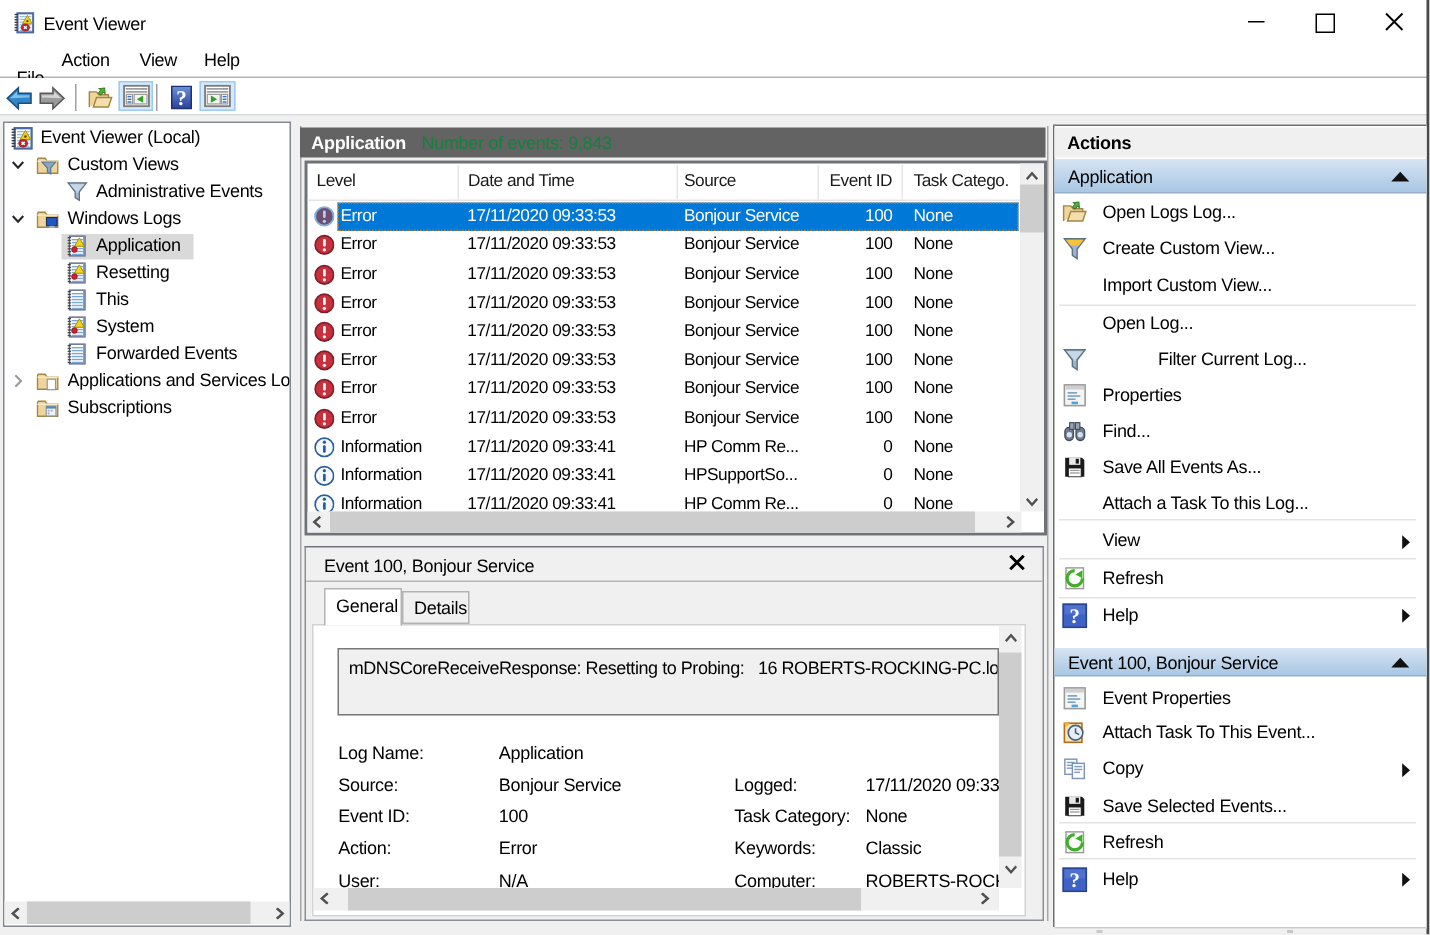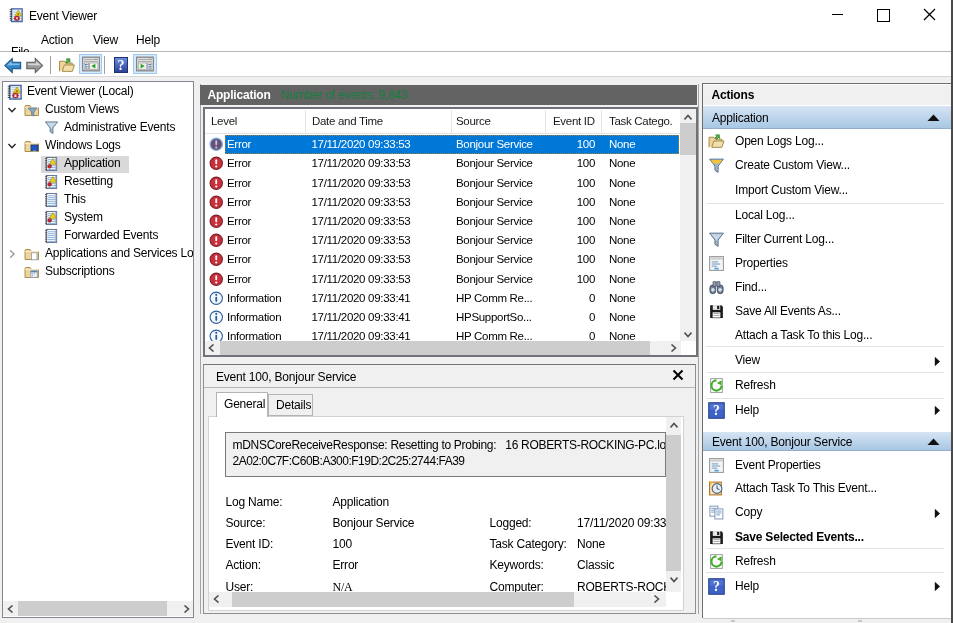--- a/index.html
+++ b/index.html
@@ -416,39 +416,38 @@
     <path d="M1.5 1.5 L10.5 10.5 M10.5 1.5 L1.5 10.5" stroke="#000" stroke-width="2"></path>
   </svg>
 <div class="abs" style="left:204px;top:386.5px;width:490.5px;height:1px;background:#b5b5b5;"></div>
 <div class="abs" style="left:207.5px;top:416px;width:476.5px;height:195px;background:#fff;border:1px solid #d2d2d2;box-sizing:border-box;"></div>
 <div class="abs" style="left:267.5px;top:393.5px;width:45.5px;height:22.5px;background:#f0f0f0;border:1px solid #b4b4b4;box-sizing:border-box;"></div>
 <div class="txt" style="left:276px;top:398px;">Details</div>
 <div class="abs" style="left:216px;top:391.5px;width:51.5px;height:25px;background:#fff;border:1px solid #b4b4b4;border-bottom:none;box-sizing:border-box;"></div>
 <div class="txt" style="left:224px;top:397px;">General</div>
 <div class="abs" style="left:225px;top:432px;width:440.5px;height:45px;background:#f0f0f0;border:1px solid #7a7a7a;box-sizing:border-box;overflow:hidden;">
     <div class="txt" style="left:6.5px;top:4.5px;font-size:12px;letter-spacing:-0.3px;">mDNSCoreReceiveResponse: Resetting to Probing:&nbsp;&nbsp; 16 ROBERTS-ROCKING-PC.local. (Addr) that</div>
-    <div class="txt" style="left:6.5px;top:20.5px;font-size:12px;letter-spacing:-0.5px;">2A02:0C7F:C60B:A300:F19D:2C25:2744:FA39</div>
   </div>
 <div class="abs" style="left:209px;top:416px;width:456.5px;height:176px;overflow:hidden;">
 <div class="txt" style="left:16.5px;top:79.0px;">Log Name:</div>
 <div class="txt" style="left:123.5px;top:79.0px;">Application</div>
 <div class="txt" style="left:16.5px;top:99.9px;">Source:</div>
 <div class="txt" style="left:123.5px;top:99.9px;">Bonjour Service</div>
 <div class="txt" style="left:280.5px;top:99.9px;">Logged:</div>
 <div class="txt" style="left:368px;top:99.9px;">17/11/2020 09:33:</div>
 <div class="txt" style="left:16.5px;top:120.8px;">Event ID:</div>
 <div class="txt" style="left:123.5px;top:120.8px;">100</div>
 <div class="txt" style="left:280.5px;top:120.8px;">Task Category:</div>
 <div class="txt" style="left:368px;top:120.8px;">None</div>
 <div class="txt" style="left:16.5px;top:141.6px;">Action:</div>
 <div class="txt" style="left:123.5px;top:141.6px;">Error</div>
 <div class="txt" style="left:280.5px;top:141.6px;">Keywords:</div>
 <div class="txt" style="left:368px;top:141.6px;">Classic</div>
 <div class="txt" style="left:16.5px;top:164.0px;">User:</div>
-<div class="txt" style="left:123.5px;top:164.0px;font-family:Liberation Serif, serif;">N/A</div>
+<div class="txt" style="left:123.5px;top:164.0px;">N/A</div>
 <div class="txt" style="left:280.5px;top:164.0px;">Computer:</div>
 <div class="txt" style="left:368px;top:164.0px;">ROBERTS-ROCKIN</div>
 </div>
 <div class="sb" style="left:665.5px;top:417px;width:15.5px;height:174.5px;"></div>
 <svg style="position:absolute;left:669.5px;top:422px;" width="8" height="8" viewBox="0 0 8 8">
     <path d="M0.5 5.5 L4 1.5 L7.5 5.5" fill="none" stroke="#505050" stroke-width="1.6"></path>
   </svg>
 <div class="sbthumb" style="left:665.5px;top:434.5px;width:15.5px;height:136.5px;"></div>
 <svg style="position:absolute;left:669.5px;top:575px;" width="8" height="8" viewBox="0 0 8 8">
     <path d="M0.5 2.5 L4 6.5 L7.5 2.5" fill="none" stroke="#505050" stroke-width="1.6"></path>
@@ -475,26 +474,26 @@
     <path d="M3.5 13.5 L5.5 7.5 L15 7.5 L13 13.5 Z" fill="#f3dfae" stroke="#a08743" stroke-width="0.9"></path>
     <path d="M9 1 L11.5 3.5 L10 3.5 L10 6 L8 6 L8 3.5 L6.5 3.5 Z" fill="#52b043" stroke="#2f7d23" stroke-width="0.6" transform="rotate(40 9 3.5)"></path>
   </svg>
 <div class="txt" style="left:735px;top:133.5px;">Open Logs Log...</div>
 <svg style="position:absolute;left:707.5px;top:157.1px;" width="17" height="17" viewBox="0 0 16 16">
     <path d="M1.5 2 L14.5 2 L9.5 8.5 L9.5 14.5 L6.5 12.5 L6.5 8.5 Z" fill="#9db6cc" stroke="#5c7387" stroke-width="0.9"></path>
     <path d="M2.6 2.8 L13.4 2.8 L10.8 6.2 L5.2 6.2 Z" fill="#f5c33b"></path>
   </svg>
 <div class="txt" style="left:735px;top:158.1px;">Create Custom View...</div>
 <div class="txt" style="left:735px;top:183.2px;">Import Custom View...</div>
-<div class="txt" style="left:735px;top:207.8px;">Local Log...</div>
+<div class="txt" style="left:735px;top:207.8px;">Open Log...</div>
 <svg style="position:absolute;left:707.5px;top:230.7px;" width="17" height="17" viewBox="0 0 16 16">
     <path d="M1.5 2 L14.5 2 L9.5 8.5 L9.5 14.5 L6.5 12.5 L6.5 8.5 Z" fill="#9db6cc" stroke="#5c7387" stroke-width="0.9"></path>
     <path d="M2.8 3 L13.2 3 L8.7 8 L8.7 9 L7.3 9 L7.3 8 Z" fill="#c7d8e8"></path>
   </svg>
-<div class="txt" style="left:735px;top:231.7px;">Filter Current Log...</div>
+<div class="txt" style="left:772px;top:231.7px;">Filter Current Log...</div>
 <svg style="position:absolute;left:707.5px;top:254.60000000000002px;" width="17" height="17" viewBox="0 0 16 16">
     <rect x="1.5" y="1.5" width="13" height="13" fill="#f5f5f5" stroke="#9a9a9a" stroke-width="1"></rect>
     <rect x="2.2" y="2.2" width="11.6" height="2.2" fill="#cfcfcf"></rect>
     <rect x="3.5" y="6" width="6" height="1" fill="#7aa0c4"></rect>
     <rect x="3.5" y="8" width="8" height="1" fill="#7aa0c4"></rect>
     <rect x="3.5" y="10" width="5" height="1" fill="#7aa0c4"></rect>
     <rect x="6" y="12" width="4" height="1.6" fill="#4ba3e3"></rect>
   </svg>
 <div class="txt" style="left:735px;top:255.6px;">Properties</div>
 <svg style="position:absolute;left:707.5px;top:279.1px;" width="17" height="17" viewBox="0 0 16 16">
@@ -575,21 +574,21 @@
     <path d="M0.8 0.8 L6 5.5 L0.8 10.2 Z" fill="#111"></path>
   </svg>
 <svg style="position:absolute;left:707.5px;top:528.5px;" width="17" height="17" viewBox="0 0 16 16">
     <path d="M2 2 L12.5 2 L14 3.5 L14 14 L2 14 Z" fill="#1a1a1a"></path>
     <rect x="4.5" y="2" width="7" height="4.5" fill="#e8e8e8"></rect>
     <rect x="8.6" y="2.7" width="2" height="3" fill="#1a1a1a"></rect>
     <rect x="4" y="8.5" width="8" height="5.5" fill="#fff" stroke="#1a1a1a" stroke-width="0.5"></rect>
     <rect x="5" y="9.6" width="6" height="0.8" fill="#9a9a9a"></rect>
     <rect x="5" y="11.2" width="6" height="0.8" fill="#9a9a9a"></rect>
   </svg>
-<div class="txt" style="left:735px;top:529.5px;font-weight:bold;">Save Selected Events...</div>
+<div class="txt" style="left:735px;top:529.5px;">Save Selected Events...</div>
 <svg style="position:absolute;left:707.5px;top:552.8px;" width="17" height="17" viewBox="0 0 16 16">
     <rect x="2.5" y="1.5" width="11" height="13" fill="#fff" stroke="#9a9a9a" stroke-width="0.9"></rect>
     <path d="M8 3.2 A4.8 4.8 0 1 0 12.8 8" fill="none" stroke="#3fae29" stroke-width="2"></path>
     <path d="M12.8 3 L12.8 8 L8.4 5.6 Z" fill="#3fae29"></path>
   </svg>
 <div class="txt" style="left:735px;top:553.8px;">Refresh</div>
 <svg style="position:absolute;left:707.5px;top:577.8px;" width="17" height="17" viewBox="0 0 16 16">
     <rect x="0.7" y="0.7" width="14.6" height="14.6" fill="#3f62c7" stroke="#27408f" stroke-width="1"></rect>
     <rect x="1.6" y="1.6" width="12.8" height="5.5" fill="#5d7fd9" opacity="0.55"></rect>
     <text x="8" y="12.6" font-family="Liberation Serif" font-size="13" font-weight="bold" fill="#fff" text-anchor="middle">?</text>

